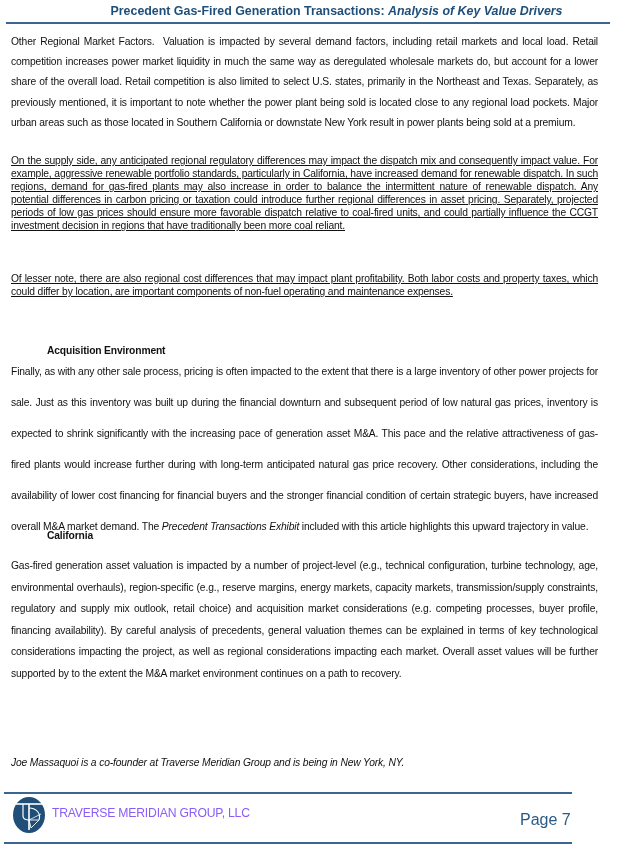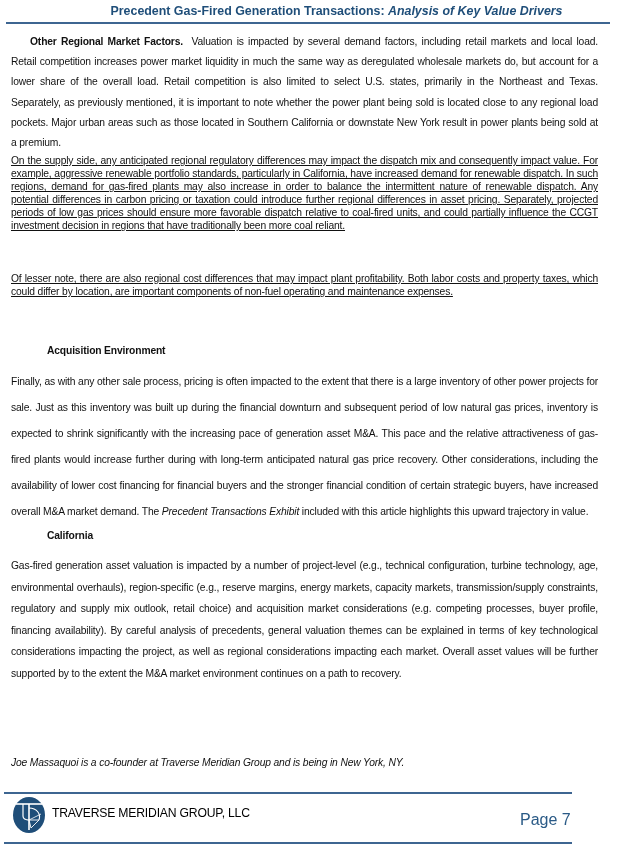--- a/index.html
+++ b/index.html
@@ -5,44 +5,44 @@
   html, body { margin: 0; padding: 0; background: #ffffff; }
   body { width: 617px; height: 852px; position: relative; overflow: hidden;
          font-family: "Liberation Sans", sans-serif; color: #111; }
   .header-title { position: absolute; top: 4px; left: 0; width: 617px; text-align: center;
                   font-size: 12.4px; font-weight: bold; color: #1f4e79; padding-left: 28px; }
   .header-title i { font-style: italic; }
   .rule { position: absolute; height: 2px; background: #3d6591; }
   .p { position: absolute; left: 11px; width: 587px; font-size: 10.3px; line-height: 20.2px;
        text-align: justify; letter-spacing: -0.15px; }
   .p.tight { line-height: 13px; text-decoration: underline; }
-  .p b { font-weight: bold; margin-left: 19px; }
+  .p b { font-weight: normal; }
   .h { position: absolute; left: 11px; font-size: 10.3px; font-weight: bold; letter-spacing: -0.15px; margin-left: 36px; }
   .byline { position: absolute; left: 11px; top: 757px; font-size: 10.3px; font-style: italic; letter-spacing: -0.15px; }
   .logo { position: absolute; left: 12px; top: 796px; width: 34px; height: 38px; }
-  .company { position: absolute; left: 52px; top: 806px; font-size: 12.2px; color: #000000; letter-spacing: -0.2px; }
+  .company { position: absolute; left: 52px; top: 806px; font-size: 12.2px; color: #8b5cf6; letter-spacing: -0.2px; }
   .pagenum { position: absolute; left: 520px; top: 811px; font-size: 16px; color: #2a5a86; }
 </style>
 </head>
 <body>
 
 <div class="header-title"><span>Precedent Gas-Fired Generation Transactions: </span><i>Analysis of Key Value Drivers</i></div>
 <div class="rule" style="left:6px; top:22px; width:604px;"></div>
 
 <div class="p" style="top:32px;">
   <b>Other Regional Market Factors.</b>&nbsp; <span>Valuation is impacted by several demand factors, including retail markets and local load.  Retail competition increases power market liquidity in much the same way as deregulated wholesale markets do, but account for a lower share of the overall load.  Retail competition is also limited to select U.S. states, primarily in the Northeast and Texas.  Separately, as previously mentioned, it is important to note whether the power plant being sold is located close to any regional load pockets.  Major urban areas such as those located in Southern California or downstate New York result in power plants being sold at a premium.</span>
 </div>
 
 <div class="p tight" style="top:154px;">On the supply side, any anticipated regional regulatory differences may impact the dispatch mix and consequently impact value.  For example, aggressive renewable portfolio standards, particularly in California, have increased demand for renewable dispatch.  In such regions, demand for gas-fired plants may also increase in order to balance the intermittent nature of renewable dispatch.  Any potential differences in carbon pricing or taxation could introduce further regional differences in asset pricing.  Separately, projected periods of low gas prices should ensure more favorable dispatch relative to coal-fired units, and could partially influence the CCGT investment decision in regions that have traditionally been more coal reliant.</div>
 
 <div class="p tight" style="top:272px;">Of lesser note, there are also regional cost differences that may impact plant profitability.  Both labor costs and property taxes, which could differ by location, are important components of non-fuel operating and maintenance expenses.</div>
 
 <div class="h" style="top:345px;">Acquisition Environment</div>
 
-<div class="p" style="top:369px; line-height:26px;">
+<div class="p" style="top:356px; line-height:31px;">
   <span>Finally, as with any other sale process, pricing is often impacted to the extent that there is a large inventory of other power projects for sale.  Just as this inventory was built up during the financial downturn and subsequent period of low natural gas prices, inventory is expected to shrink significantly with the increasing pace of generation asset M&amp;A.  This pace and the relative attractiveness of gas-fired plants would increase further during with long-term anticipated natural gas price recovery.  Other considerations, including the availability of lower cost financing for financial buyers and the stronger financial condition of certain strategic buyers, have increased overall M&amp;A market demand.  The </span><i>Precedent Transactions Exhibit</i><span> included with this article highlights this upward trajectory in value.</span>
 </div>
 
 <div class="h" style="top:530px;">California</div>
 
 <div class="p" style="top:555px; line-height:21.5px;">Gas-fired generation asset valuation is impacted by a number of project-level (e.g., technical configuration, turbine technology, age, environmental overhauls), region-specific (e.g., reserve margins, energy markets, capacity markets, transmission/supply constraints, regulatory and supply mix outlook, retail choice) and acquisition market considerations (e.g. competing processes, buyer profile, financing availability).  By careful analysis of precedents, general valuation themes can be explained in terms of key technological considerations impacting the project, as well as regional considerations impacting each market.  Overall asset values will be further supported by to the extent the M&amp;A market environment continues on a path to recovery.</div>
 
 <div class="byline">Joe Massaquoi is a co-founder at Traverse Meridian Group and is being in New York, NY.</div>
 
 <div class="rule" style="left:4px; top:792px; width:568px;"></div>

